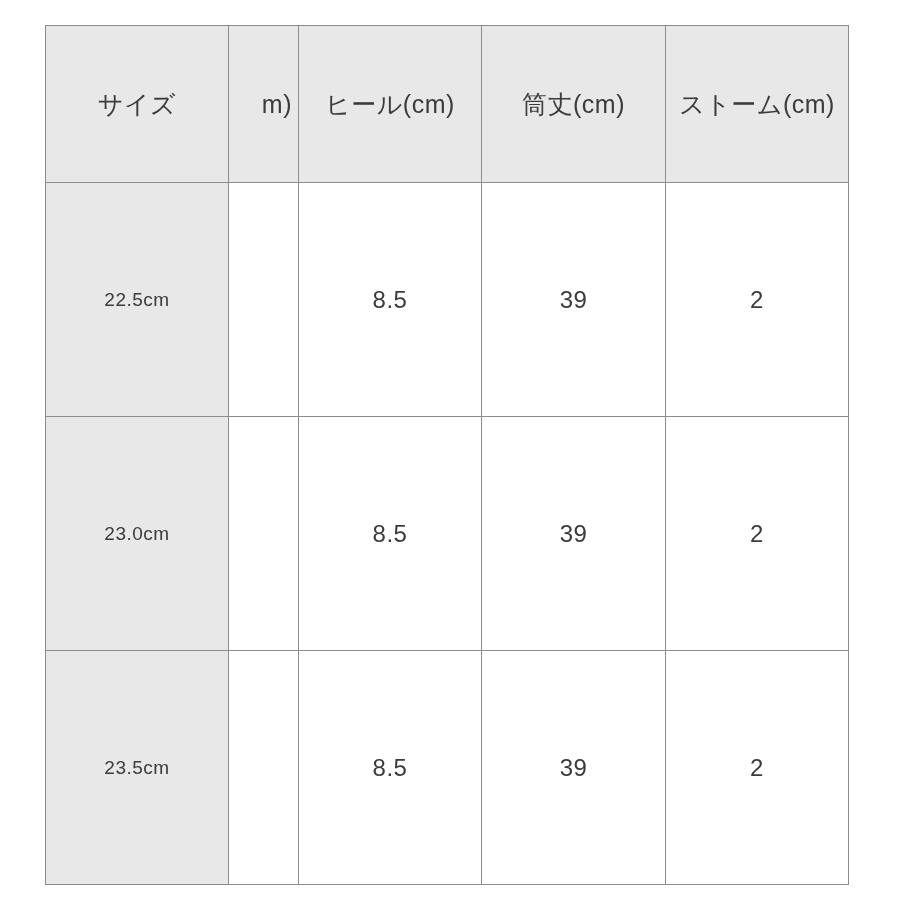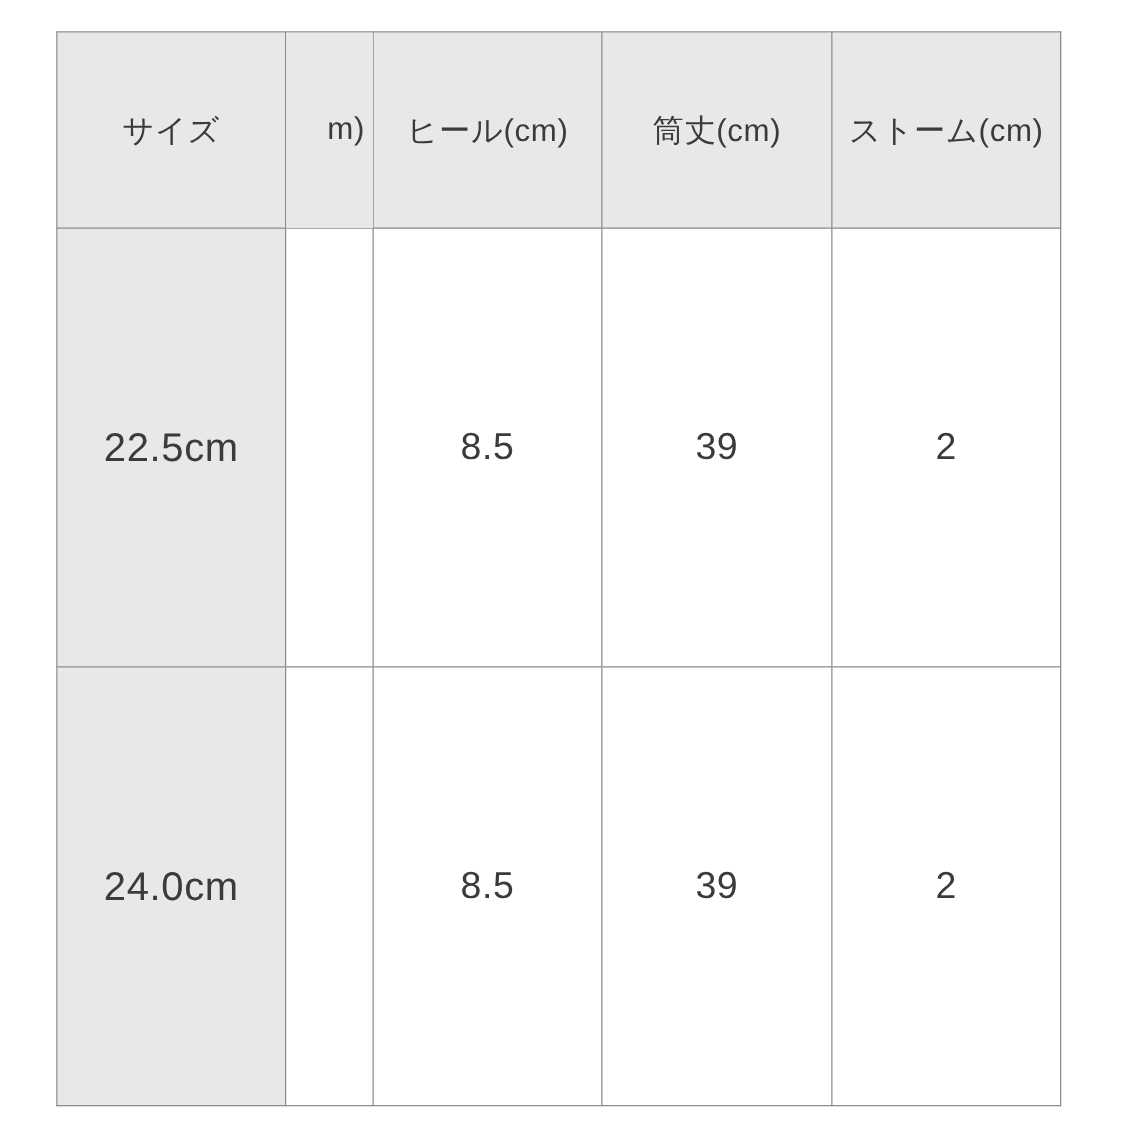--- a/index.html
+++ b/index.html
@@ -78,31 +78,31 @@
     font-size: 25px;
     color: #3b3b3b;
     letter-spacing: 0.5px;
   }
 
   
   tr.data-row { height: 117px; }
 
   td.size-cell {
     background: #e8e8e8;
-    font-size: 32px;
+    font-size: 19px;
     letter-spacing: 0.5px;
   }
 
   td.clip-cell {
     background: #ffffff;
   }
 
   td.value-cell {
     background: #ffffff;
-    font-size: 30px;
+    font-size: 24px;
     letter-spacing: 0.5px;
   }
 </style>
 </head>
 <body>
 
 <div id="screen">
 
   <div class="size-table-wrap">
     <table class="size-table">
@@ -128,21 +128,28 @@
 
       <tbody>
         <tr class="data-row">
           <td class="size-cell">22.5cm</td>
           <td class="clip-cell"></td>
           <td class="value-cell">8.5</td>
           <td class="value-cell">39</td>
           <td class="value-cell">2</td>
         </tr>
         <tr class="data-row">
-          <td class="size-cell">24.0cm</td>
+          <td class="size-cell">23.0cm</td>
+          <td class="clip-cell"></td>
+          <td class="value-cell">8.5</td>
+          <td class="value-cell">39</td>
+          <td class="value-cell">2</td>
+        </tr>
+        <tr class="data-row">
+          <td class="size-cell">23.5cm</td>
           <td class="clip-cell"></td>
           <td class="value-cell">8.5</td>
           <td class="value-cell">39</td>
           <td class="value-cell">2</td>
         </tr>
       </tbody>
     </table>
   </div>
 
 </div>

